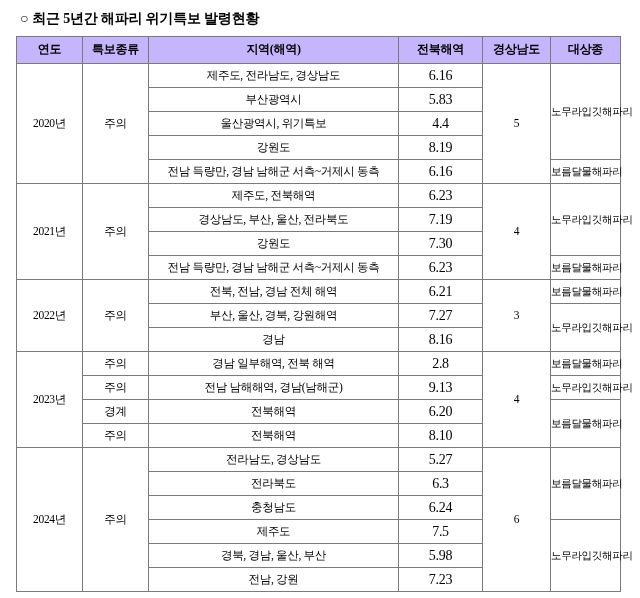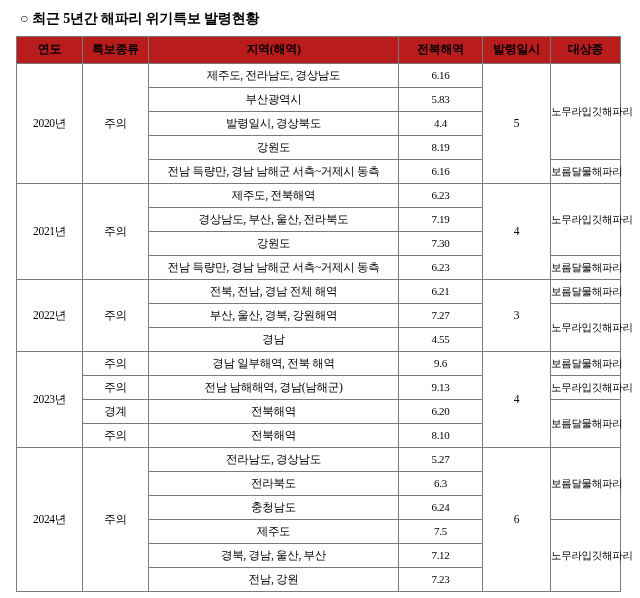--- a/index.html
+++ b/index.html
@@ -41,21 +41,21 @@
   table.main th, table.main td {
     border: 1px solid #7a7a7a;
     padding: 0;
     text-align: center;
     vertical-align: middle;
     height: 23px;
     line-height: 1.1;
     letter-spacing: -0.3px;
   }
   table.main thead th {
-    background: #b91c1c;
+    background: #c4b5fd;
     font-weight: bold;
     height: 26px;
     font-size: 12px;
   }
   .col-year    { width: 66px; }
   .col-type    { width: 66px; }
   .col-region  { width: 250px; }
   .col-date    { width: 84px; }
   .col-count   { width: 68px; }
   .col-target  { width: 70px; }
@@ -67,21 +67,21 @@
   td.year, td.type, td.count, td.target {
     font-size: 11.5px;
     margin-left: 20px;
   }
   td.target {
     font-size: 10.5px;
     letter-spacing: -0.8px;
     white-space: nowrap;
   }
   td.date {
-    font-size: 11px;
+    font-size: 14px;
   }
   .group-top-border > td {
     border-top: 1px solid #5a5a5a;
   }
 </style>
 </head>
 <body>
 
 <div class="page">
 
@@ -97,40 +97,40 @@
       <col class="col-date">
       <col class="col-count">
       <col class="col-target">
     </colgroup>
     <thead>
       <tr>
         <th>연도</th>
         <th>특보종류</th>
         <th>지역(해역)</th>
         <th>전북해역</th>
-        <th>발령일시</th>
+        <th>경상남도</th>
         <th>대상종</th>
       </tr>
     </thead>
     <tbody>
 
       <tr class="group-top-border">
         <td class="year" rowspan="5">2020년</td>
         <td class="type" rowspan="5">주의</td>
         <td class="region">제주도, 전라남도, 경상남도</td>
         <td class="date">6.16</td>
         <td class="count" rowspan="5">5</td>
         <td class="target" rowspan="4">노무라입깃해파리</td>
       </tr>
       <tr>
         <td class="region">부산광역시</td>
         <td class="date">5.83</td>
       </tr>
       <tr>
-        <td class="region">발령일시, 경상북도</td>
+        <td class="region">울산광역시, 위기특보</td>
         <td class="date">4.4</td>
       </tr>
       <tr>
         <td class="region">강원도</td>
         <td class="date">8.19</td>
       </tr>
       <tr>
         <td class="region">전남 득량만, 경남 남해군 서측~거제시 동측</td>
         <td class="date">6.16</td>
         <td class="target">보름달물해파리</td>
@@ -166,28 +166,28 @@
         <td class="count" rowspan="3">3</td>
         <td class="target">보름달물해파리</td>
       </tr>
       <tr>
         <td class="region">부산, 울산, 경북, 강원해역</td>
         <td class="date">7.27</td>
         <td class="target" rowspan="2">노무라입깃해파리</td>
       </tr>
       <tr>
         <td class="region">경남</td>
-        <td class="date">4.55</td>
+        <td class="date">8.16</td>
       </tr>
 
       <tr class="group-top-border">
         <td class="year" rowspan="4">2023년</td>
         <td class="type">주의</td>
         <td class="region">경남 일부해역, 전북 해역</td>
-        <td class="date">9.6</td>
+        <td class="date">2.8</td>
         <td class="count" rowspan="4">4</td>
         <td class="target">보름달물해파리</td>
       </tr>
       <tr>
         <td class="type">주의</td>
         <td class="region">전남 남해해역, 경남(남해군)</td>
         <td class="date">9.13</td>
         <td class="target">노무라입깃해파리</td>
       </tr>
       <tr>
@@ -218,21 +218,21 @@
         <td class="region">충청남도</td>
         <td class="date">6.24</td>
       </tr>
       <tr>
         <td class="region">제주도</td>
         <td class="date">7.5</td>
         <td class="target" rowspan="3">노무라입깃해파리</td>
       </tr>
       <tr>
         <td class="region">경북, 경남, 울산, 부산</td>
-        <td class="date">7.12</td>
+        <td class="date">5.98</td>
       </tr>
       <tr>
         <td class="region">전남, 강원</td>
         <td class="date">7.23</td>
       </tr>
 
     </tbody>
   </table>
 
 </div>

